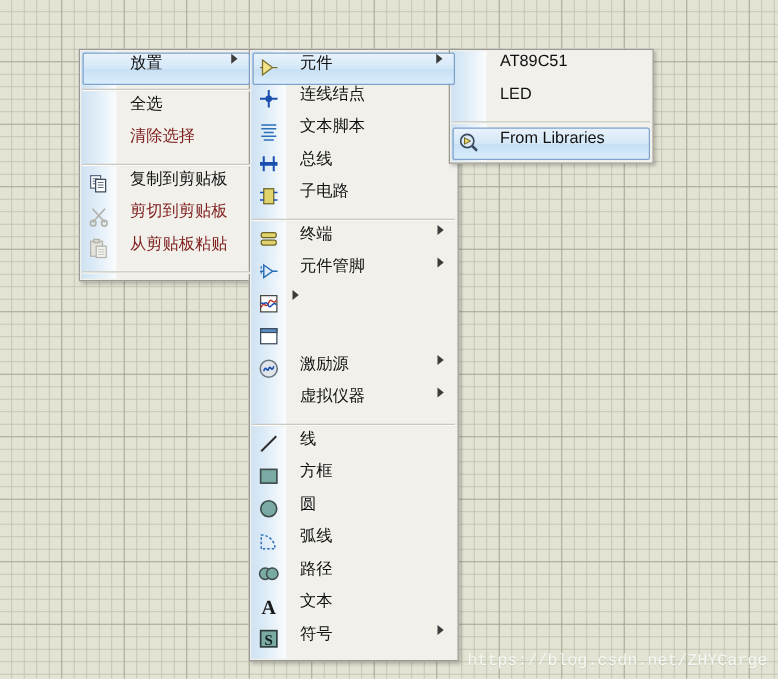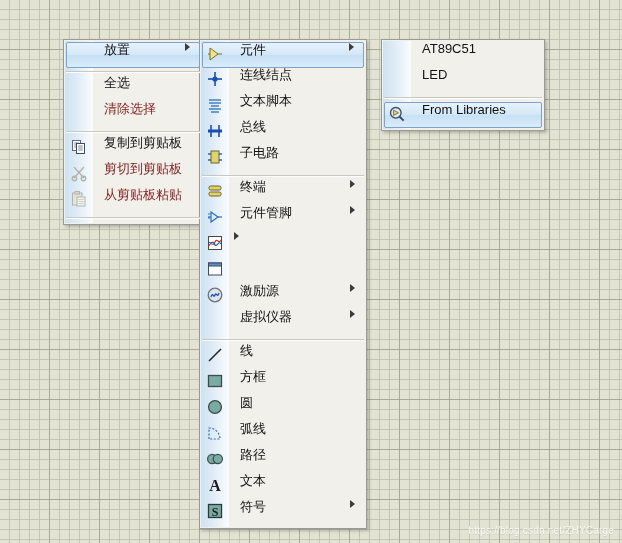--- a/index.html
+++ b/index.html
@@ -31,26 +31,27 @@
       50px 50px,
       10px 10px,
       10px 10px;
     background-position: -1px -1px, -1px -1px, -1px -1px, -1px -1px;
   }
 
   #watermark {
     position: absolute;
     right: 8px;
     bottom: 7px;
-    font-size: 10px;
+    font-size: 13px;
     color: rgba(255,255,255,0.82);
     letter-spacing: 0.2px;
     text-shadow: 0 1px 0 rgba(190,191,174,0.5);
     user-select: none;
     white-space: nowrap;
+    font-family: Liberation Mono, monospace;
   }
 
   
   .menu {
     position: absolute;
     background: #f1f0ea;
     border: 1px solid #9a9a94;
     box-shadow: 2px 2px 3px rgba(0,0,0,0.22);
     box-sizing: border-box;
     padding: 2px 0 2px 0;
@@ -131,21 +132,21 @@
   .tri {
     width: 0; height: 0;
     border-top: 4px solid transparent;
     border-bottom: 4px solid transparent;
     border-left: 5px solid #3b3b3b;
   }
 
   
   #menu-edit  { left: 63px;  top: 39px;  width: 140px; }
   #menu-place { left: 199px; top: 39px;  width: 168px; }
-  #menu-comp  { left: 359px; top: 39px;  width: 164px; margin-left: 22px; }
+  #menu-comp  { left: 359px; top: 39px;  width: 164px; }
 
   
   .acc { text-decoration: underline; }
 
   svg { display: block; }
 </style>
 </head>
 <body>
 
 <div id="canvas"></div>

